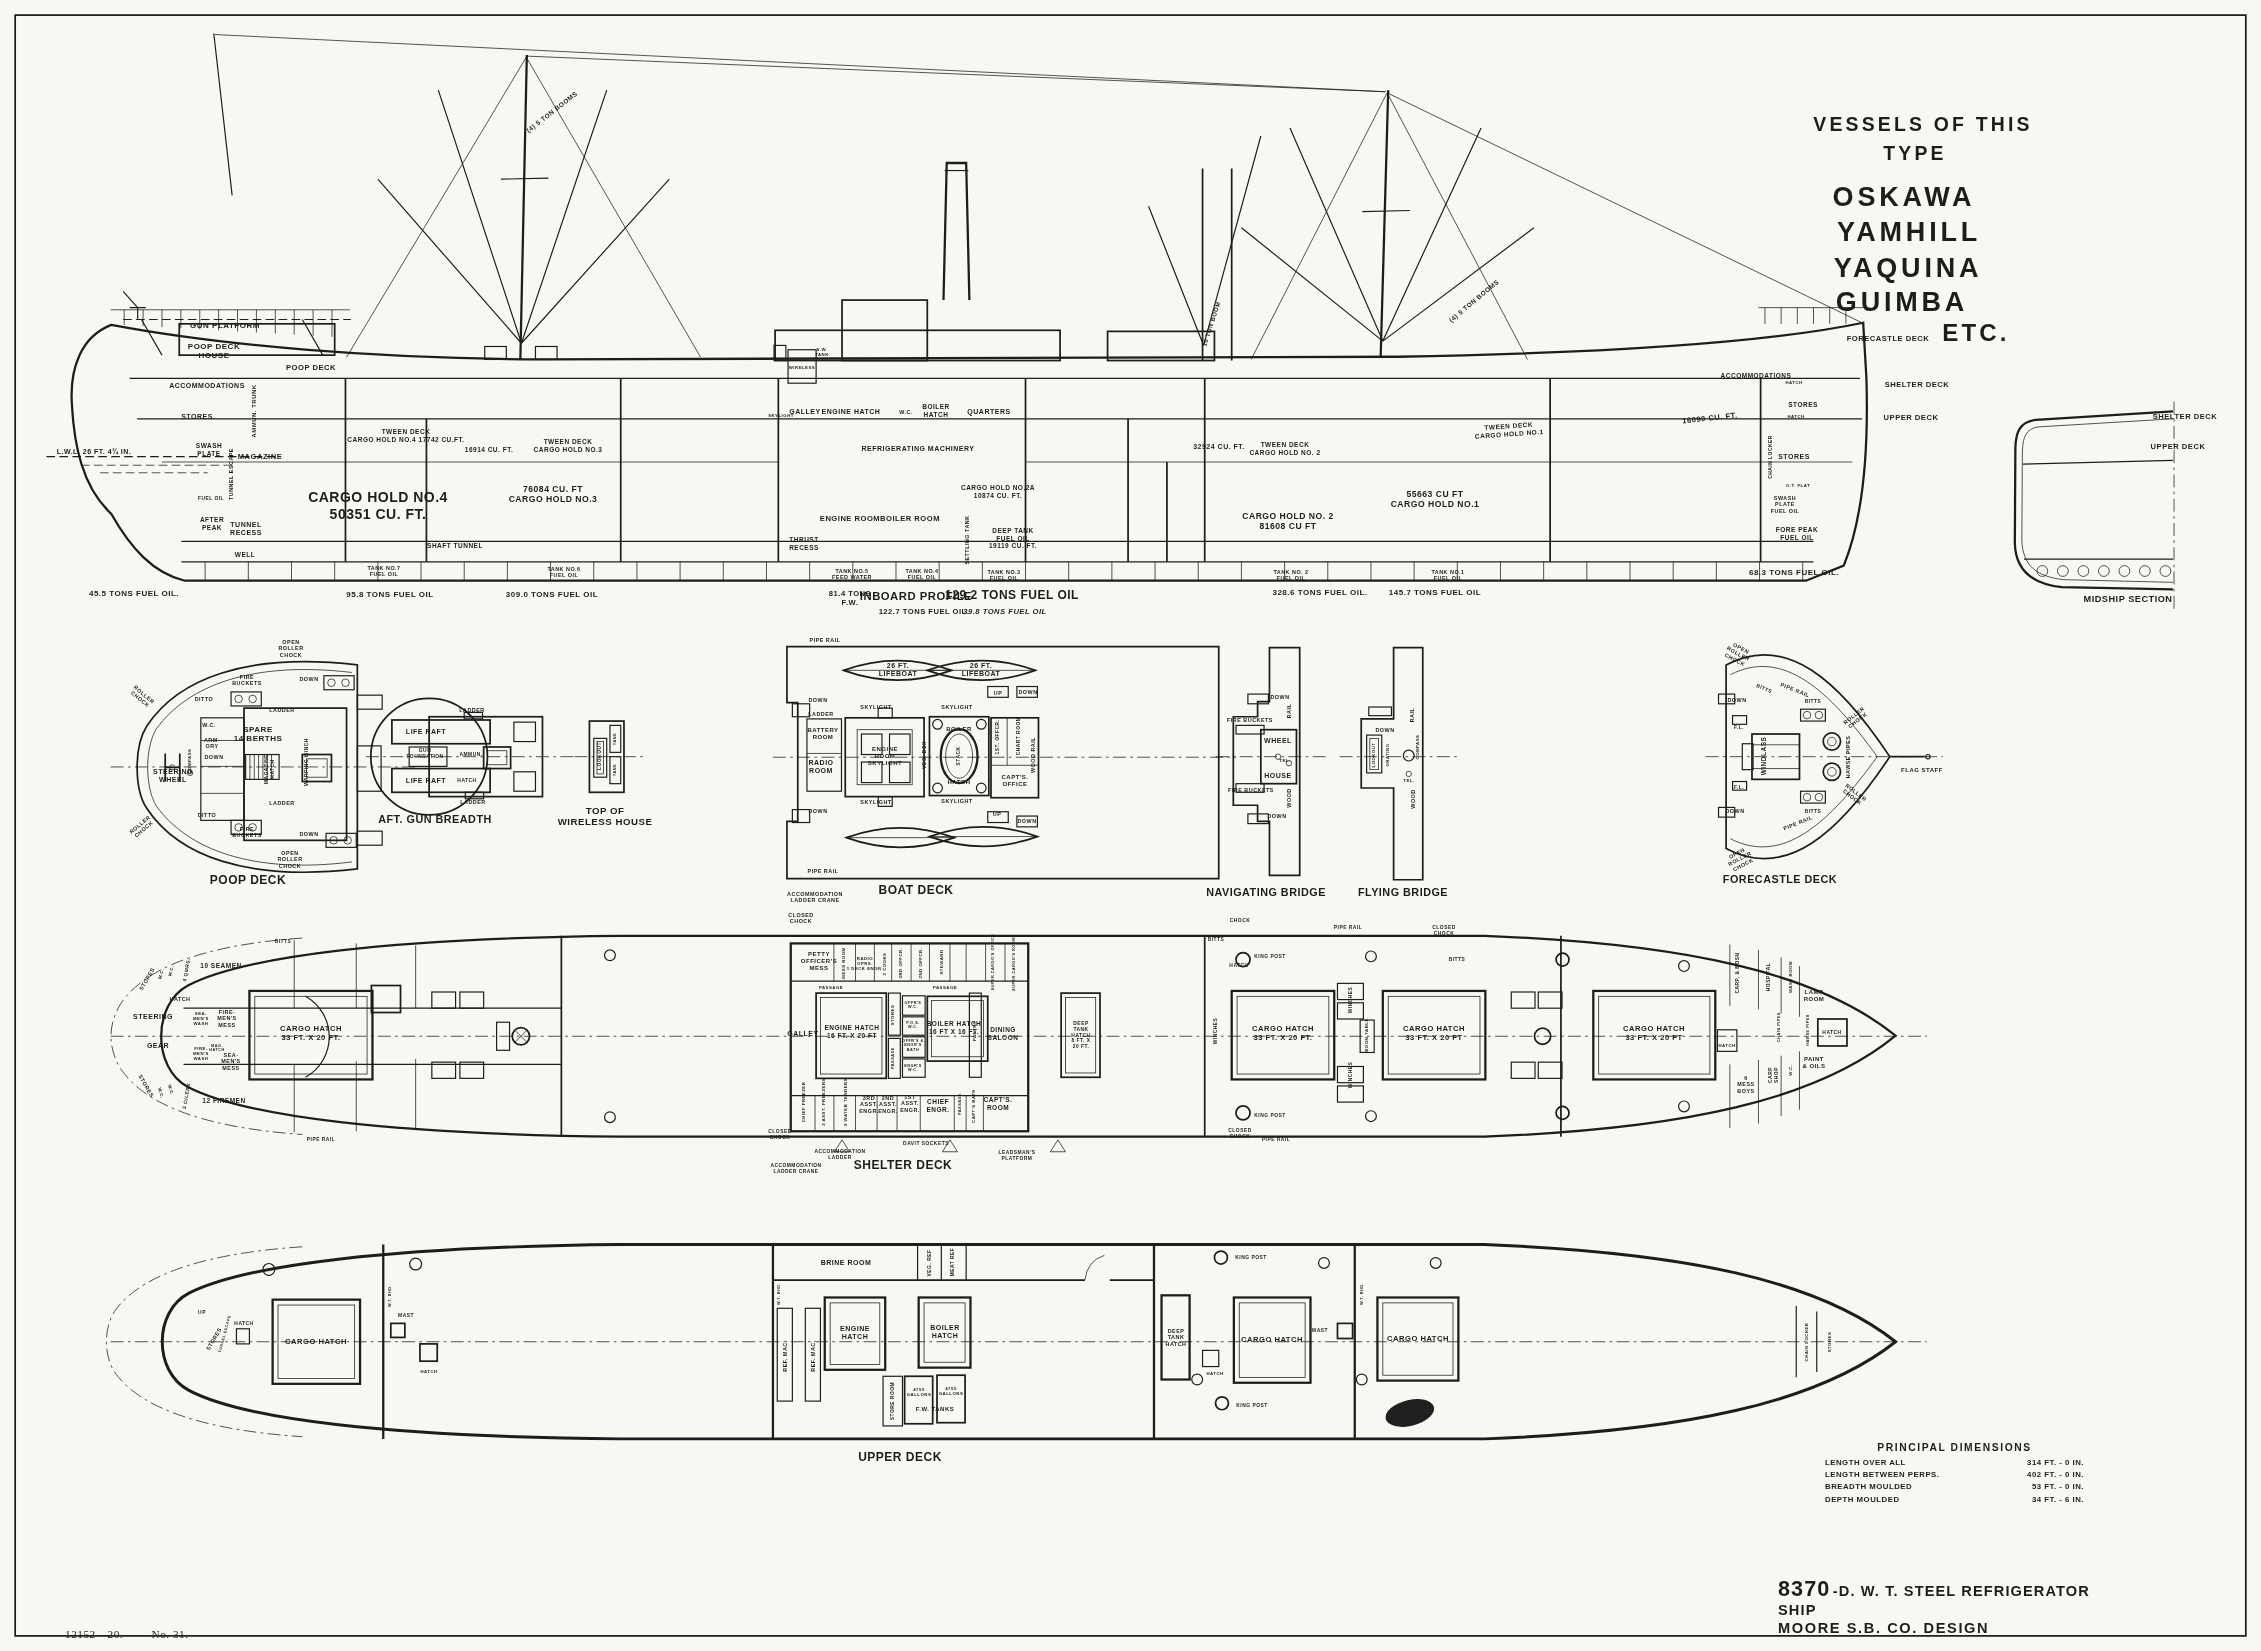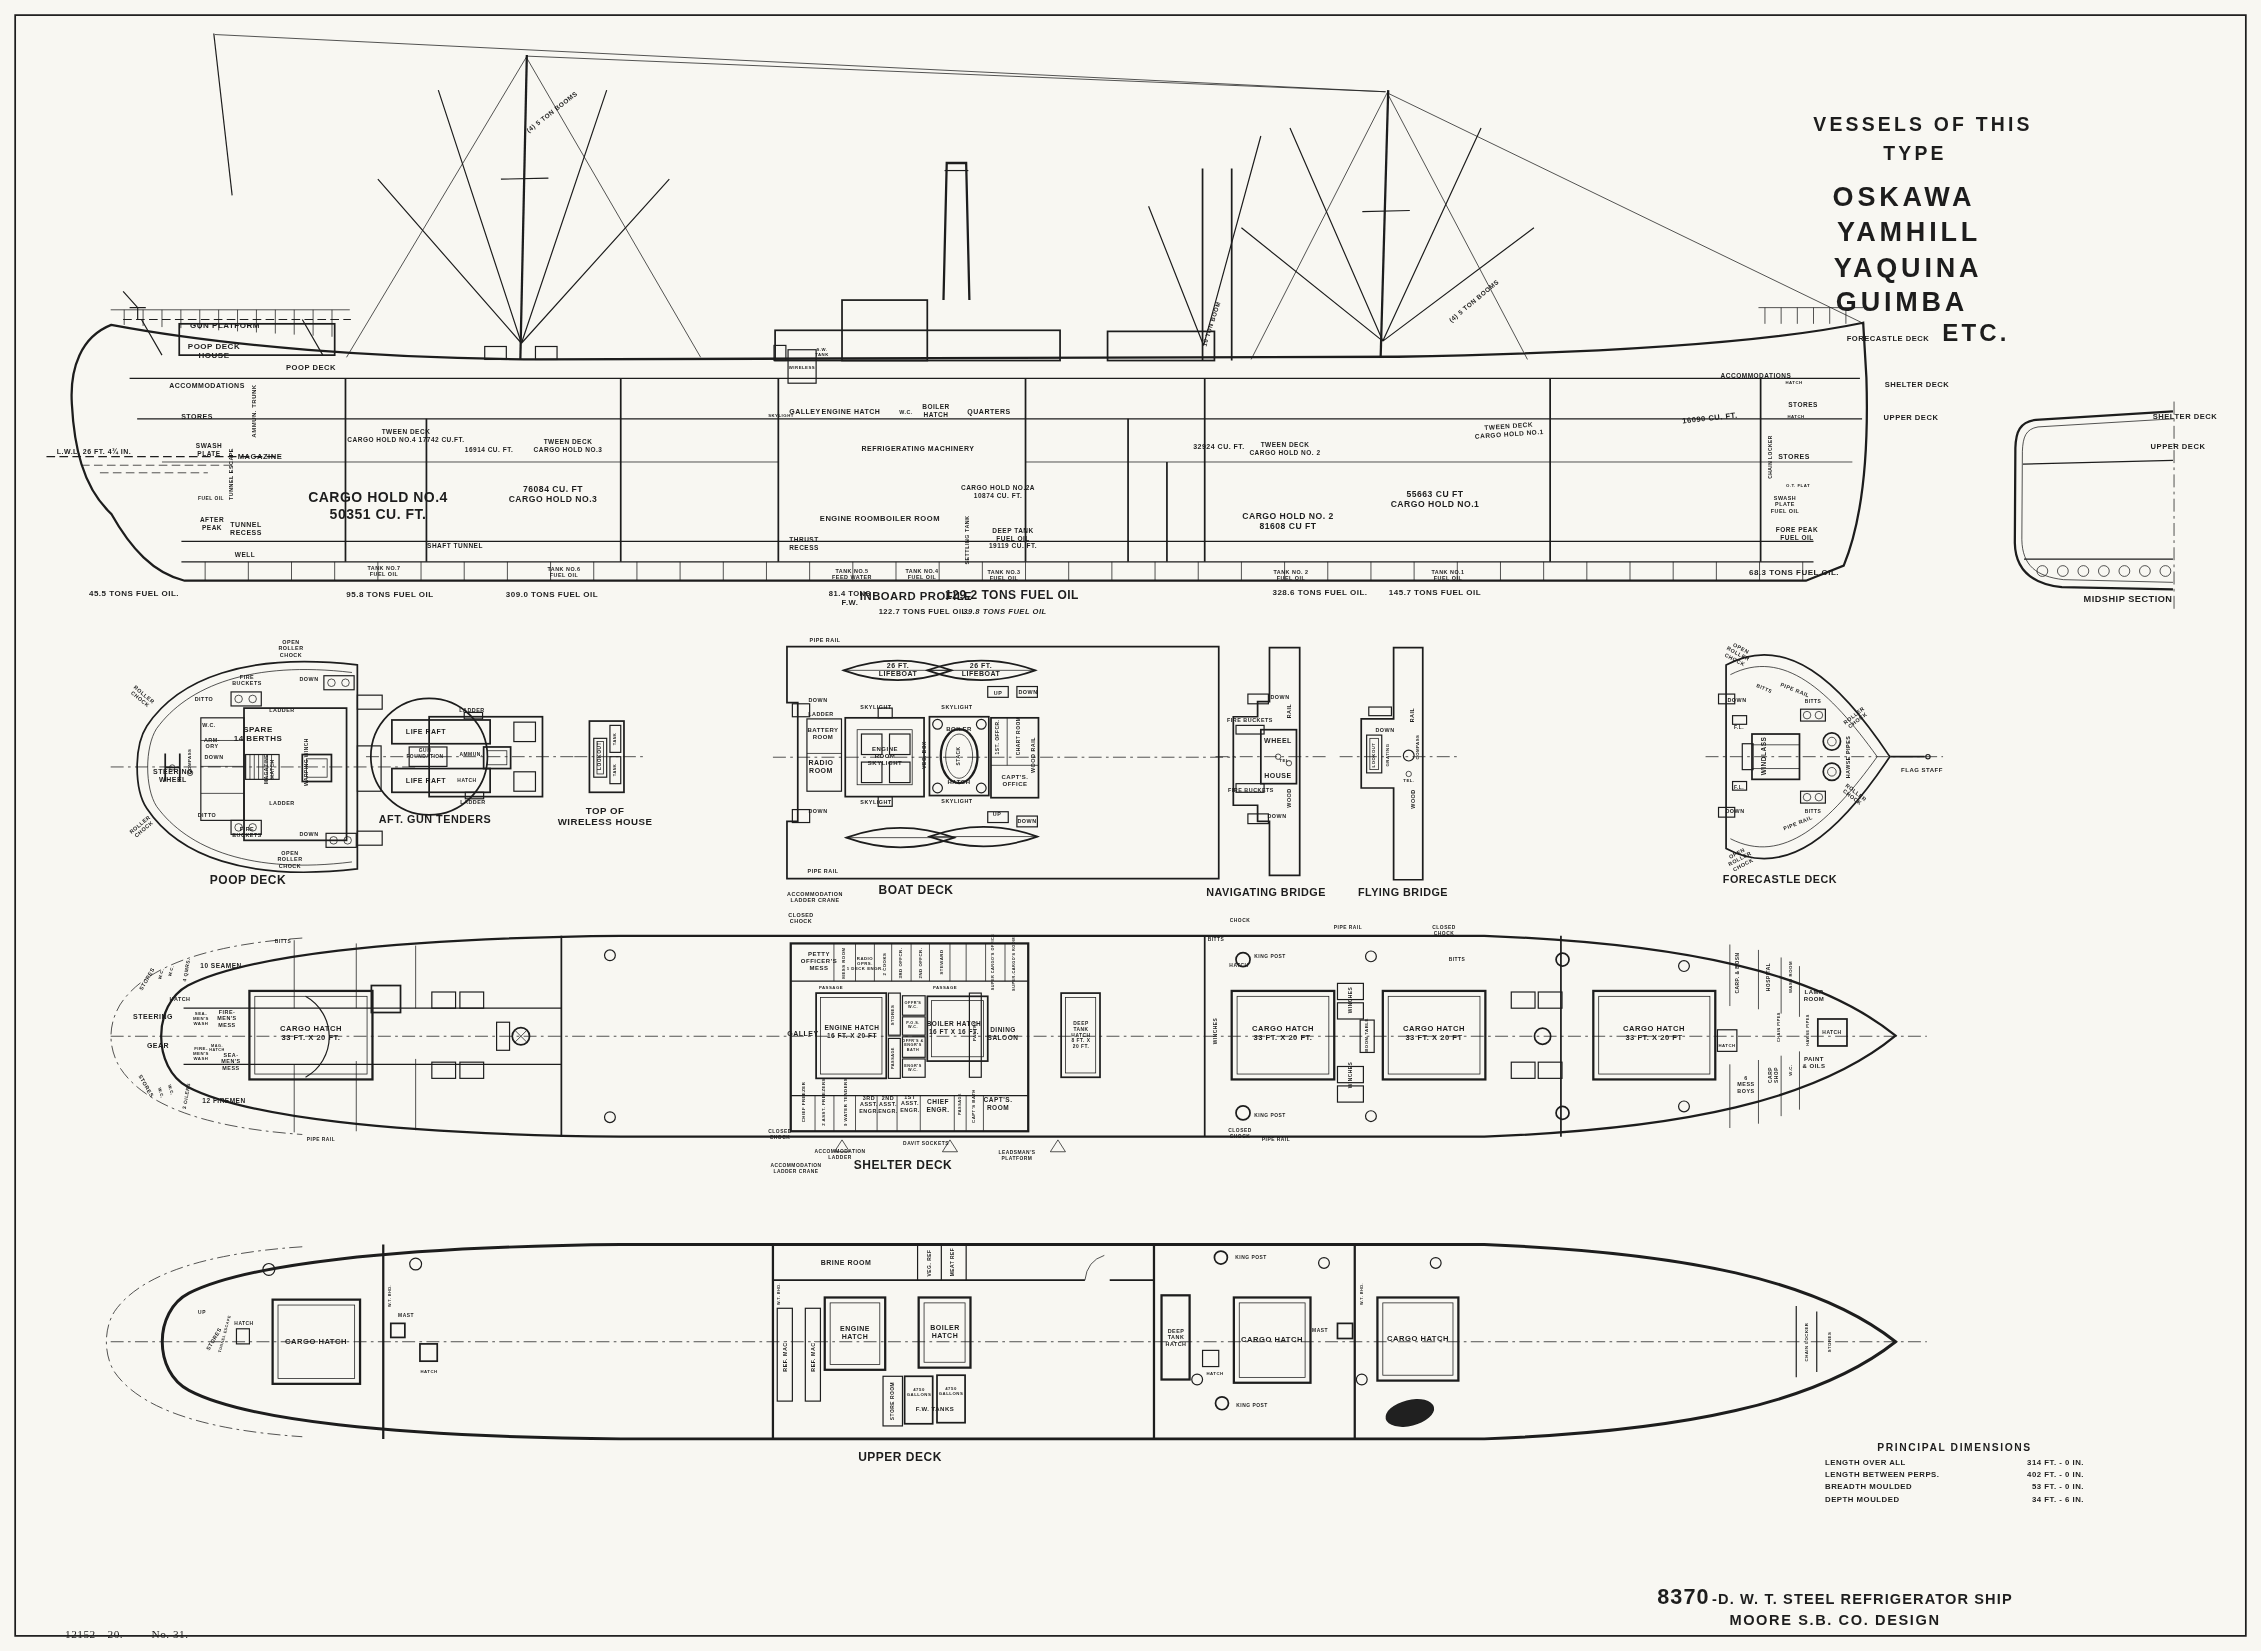--- a/index.html
+++ b/index.html
@@ -15,21 +15,21 @@
   .lbl{position:absolute;white-space:pre-line;text-align:center;font-weight:bold;
        letter-spacing:0.5px;line-height:1.18;transform:translate(-50%,-50%);}
   .ctr{position:absolute;transform:translate(-50%,-50%);font-weight:bold;letter-spacing:1.1px;white-space:nowrap;}
   .tb-head{font-size:19.4px;letter-spacing:3.2px;}
   .vessel{font-size:27px;letter-spacing:3.8px;}
   .etc{font-size:24px;letter-spacing:3.2px;}
   #dims{position:absolute;left:1825px;top:1442px;width:259px;}
   #dims .dims-title{text-align:center;font-weight:bold;font-size:10.3px;letter-spacing:1.6px;margin-bottom:4.3px;}
   .dim-row{display:flex;justify-content:space-between;font-weight:bold;font-size:7.8px;
            letter-spacing:0.5px;line-height:1.55;}
-  #credit{position:absolute;left:1835px;top:1606px;transform:translate(-50%,-50%);text-align:center;font-weight:bold;}
+  #credit{position:absolute;left:1939px;top:1606px;transform:translate(-50%,-50%);text-align:left;font-weight:bold;}
   .credit-big{font-size:21.6px;letter-spacing:1.1px;}
   .credit-rest{font-size:14.6px;letter-spacing:1.1px;}
   .credit-line2{font-size:14.6px;letter-spacing:1.6px;margin-top:2.2px;}
   #sheetno{position:absolute;left:65px;top:1628px;font-family:"Liberation Serif",serif;
            font-size:11.3px;letter-spacing:0.5px;}
   #sheetno .gap{display:inline-block;width:25px;}
 </style>
 </head>
 <body>
 
@@ -485,21 +485,21 @@
 CHOCK</div>
       <div class="lbl" style="left: 248px; top: 880px; font-size: 12px; transform: translate(-50%, -50%) rotate(0deg);">POOP DECK</div>
       <div class="lbl" style="left: 472px; top: 710px; font-size: 5.4px; transform: translate(-50%, -50%) rotate(0deg);">LADDER</div>
       <div class="lbl" style="left: 426px; top: 732px; font-size: 7px; transform: translate(-50%, -50%) rotate(0deg);">LIFE RAFT</div>
       <div class="lbl" style="left: 425px; top: 754px; font-size: 4.9px; transform: translate(-50%, -50%) rotate(0deg);">GUN
 FOUNDATION</div>
       <div class="lbl" style="left: 471px; top: 755px; font-size: 4.9px; transform: translate(-50%, -50%) rotate(0deg);">AMMUN.</div>
       <div class="lbl" style="left: 426px; top: 781px; font-size: 7px; transform: translate(-50%, -50%) rotate(0deg);">LIFE RAFT</div>
       <div class="lbl" style="left: 467px; top: 781px; font-size: 4.9px; transform: translate(-50%, -50%) rotate(0deg);">HATCH</div>
       <div class="lbl" style="left: 473px; top: 802px; font-size: 5.4px; transform: translate(-50%, -50%) rotate(0deg);">LADDER</div>
-      <div class="lbl" style="left: 435px; top: 819px; font-size: 10.8px; transform: translate(-50%, -50%) rotate(0deg);">AFT. GUN TENDERS</div>
+      <div class="lbl" style="left: 435px; top: 819px; font-size: 10.8px; transform: translate(-50%, -50%) rotate(0deg);">AFT. GUN BREADTH</div>
       <div class="lbl" style="left: 600px; top: 756px; font-size: 4.9px; transform: translate(-50%, -50%) rotate(-90deg);">LOOKOUT</div>
       <div class="lbl" style="left: 615px; top: 739px; font-size: 3.8px; transform: translate(-50%, -50%) rotate(-90deg);">TANK</div>
       <div class="lbl" style="left: 615px; top: 770px; font-size: 3.8px; transform: translate(-50%, -50%) rotate(-90deg);">TANK</div>
       <div class="lbl" style="left: 605px; top: 816px; font-size: 9.7px; transform: translate(-50%, -50%) rotate(0deg);">TOP OF
 WIRELESS HOUSE</div>
       <div class="lbl" style="left: 825px; top: 640px; font-size: 5.4px; transform: translate(-50%, -50%) rotate(0deg);">PIPE RAIL</div>
       <div class="lbl" style="left: 898px; top: 670px; font-size: 7px; transform: translate(-50%, -50%) rotate(0deg);">26 FT.
 LIFEBOAT</div>
       <div class="lbl" style="left: 981px; top: 670px; font-size: 7px; transform: translate(-50%, -50%) rotate(0deg);">26 FT.
 LIFEBOAT</div>

